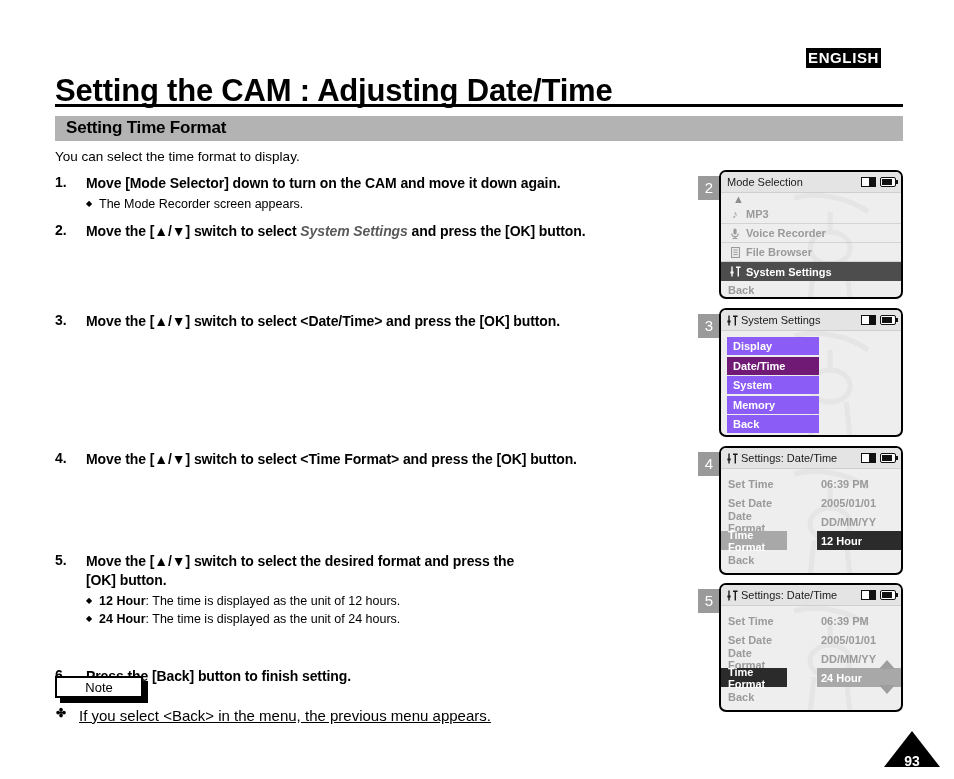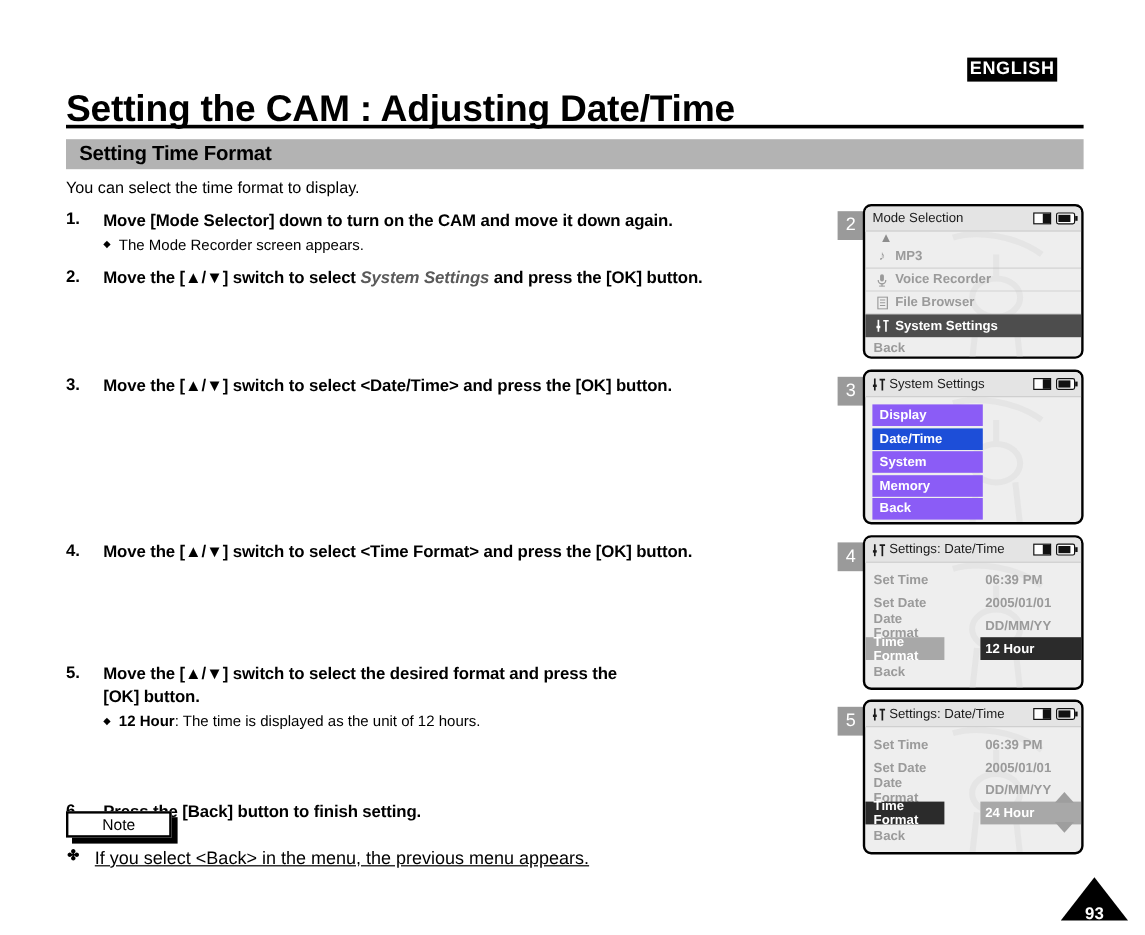--- a/index.html
+++ b/index.html
@@ -348,21 +348,21 @@
     width: 92px;
     margin: 0 0 1.5px 6px;
     background: #8b5cf6;
     color: #ffffff;
     font-size: 11px;
     font-weight: bold;
     display: flex;
     align-items: center;
     padding-left: 6px;
   }
-  .ss-row.highlight { background: #1d4ed8; color: #ffffff; }
+  .ss-row.highlight { background: #701a75; color: #ffffff; }
   .ss-spacer { height: 6px; }
 
   
   .dt-spacer { height: 5px; }
   .dt-row {
     height: 19px;
     display: flex;
     align-items: center;
     font-size: 11px;
     font-weight: bold;
@@ -448,20 +448,21 @@
     <div class="step-text">Move the [▲/▼] switch to select &lt;Time Format&gt; and press the [OK] button.</div>
   </div>
 </div>
 
 <div class="step" id="step5">
   <div class="step-num">5.</div>
   <div class="step-body">
     <div class="step-text" style="width:460px">Move the [▲/▼] switch to select the desired format and press the [OK] button.</div>
     <div class="bullets">
       <div class="bullet"><b>12 Hour</b><span>: The time is displayed as the unit of 12 hours.</span></div>
+      <div class="bullet"><b>24 Hour</b><span>: The time is displayed as the unit of 24 hours.</span></div>
     </div>
   </div>
 </div>
 
 <div class="step" id="step6">
   <div class="step-num">6.</div>
   <div class="step-body">
     <div class="step-text">Press the [Back] button to finish setting.</div>
   </div>
 </div>

